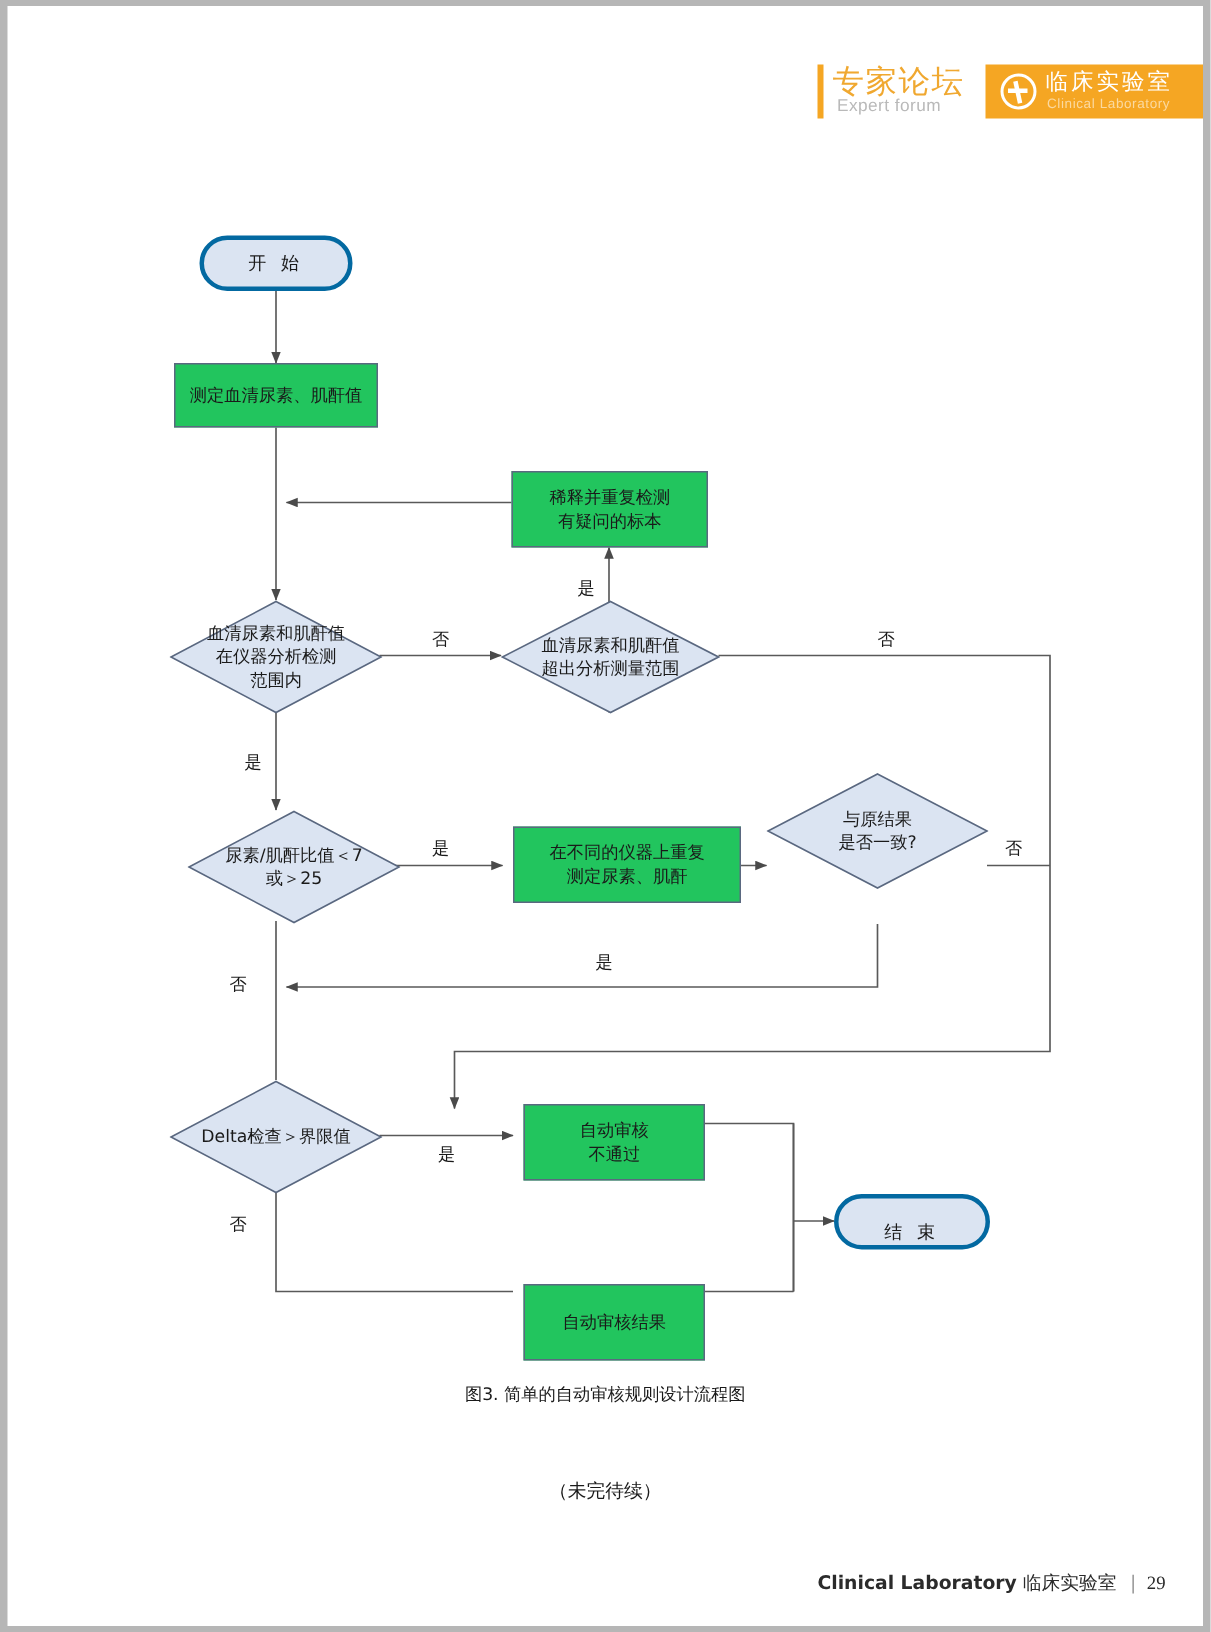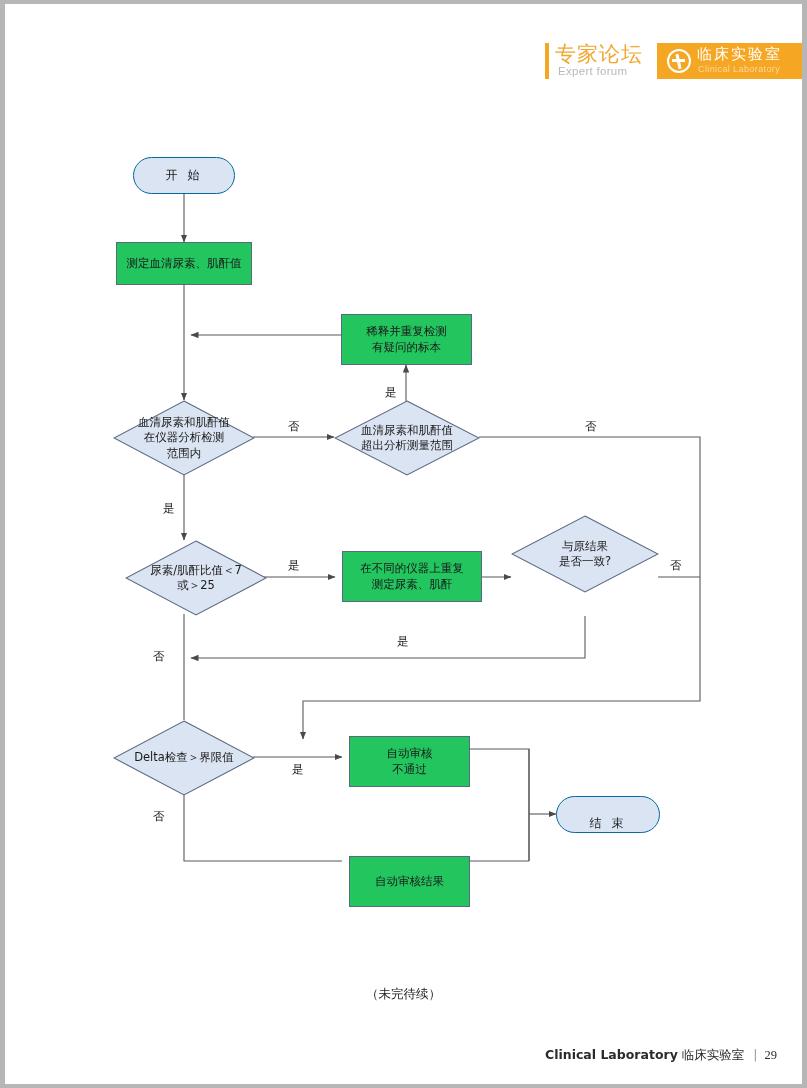--- a/index.html
+++ b/index.html
@@ -112,21 +112,21 @@
   }
   .node .txt { line-height: 1.32; white-space: pre-line; }
 
   .box {
     background: #22c55e;
     border: 1px solid #5a6880;
     font-size: 11.5px;
   }
   .term {
     background: #dbe4f2;
-    border: 1px solid #0369a1;
+    border: 3px solid #0369a1;
     border-radius: 22px;
     font-size: 12px;
     letter-spacing: 3px;
   }
   .diamond-wrap { position: absolute; z-index: 3; }
   .diamond-wrap svg { position: absolute; left: 0; top: 0; }
   .diamond-wrap .dlabel {
     position: absolute;
     left: 0; top: 0;
     width: 100%; height: 100%;
@@ -276,21 +276,21 @@
     </div>
 
     <div class="diamond-wrap" style="left:120px;top:536px;width:142px;height:76px;">
       <svg width="142" height="76">
         <polygon points="71,1 141,38 71,75 1,38" fill="#dbe4f2" stroke="#5a6880" stroke-width="1.1"></polygon>
       </svg>
       <div class="dlabel">尿素/肌酐比值＜7
 或＞25</div>
     </div>
 
-    <div class="node box" style="left:337px;top:547px;width:140px;height:51px;">
+    <div class="node box" style="left:337px;top:547px;width:152px;height:51px;">
       <span class="txt">在不同的仪器上重复
 测定尿素、肌酐</span>
     </div>
 
     <div class="diamond-wrap" style="left:506px;top:511px;width:148px;height:78px;">
       <svg width="148" height="78">
         <polygon points="74,1 147,39 74,77 1,39" fill="#dbe4f2" stroke="#5a6880" stroke-width="1.1"></polygon>
       </svg>
       <div class="dlabel">与原结果
 是否一致?</div>
@@ -321,20 +321,21 @@
     <div class="edge-label" style="left:580px;top:415px;">否</div>
     <div class="edge-label" style="left:158px;top:497px;">是</div>
     <div class="edge-label" style="left:283px;top:554px;">是</div>
     <div class="edge-label" style="left:665px;top:554px;">否</div>
     <div class="edge-label" style="left:392px;top:630px;">是</div>
     <div class="edge-label" style="left:148px;top:645px;">否</div>
     <div class="edge-label" style="left:287px;top:758px;">是</div>
     <div class="edge-label" style="left:148px;top:805px;">否</div>
   </div>
 
+  <div id="fig-caption">图3. 简单的自动审核规则设计流程图</div>
   <div id="continued">（未完待续）</div>
 
   <div id="footer">
     <span class="brandname">Clinical Laboratory</span>
     <span>临床实验室</span>
     <span class="sep">|</span>
     <span class="pageno">29</span>
   </div>
 
 </div>

